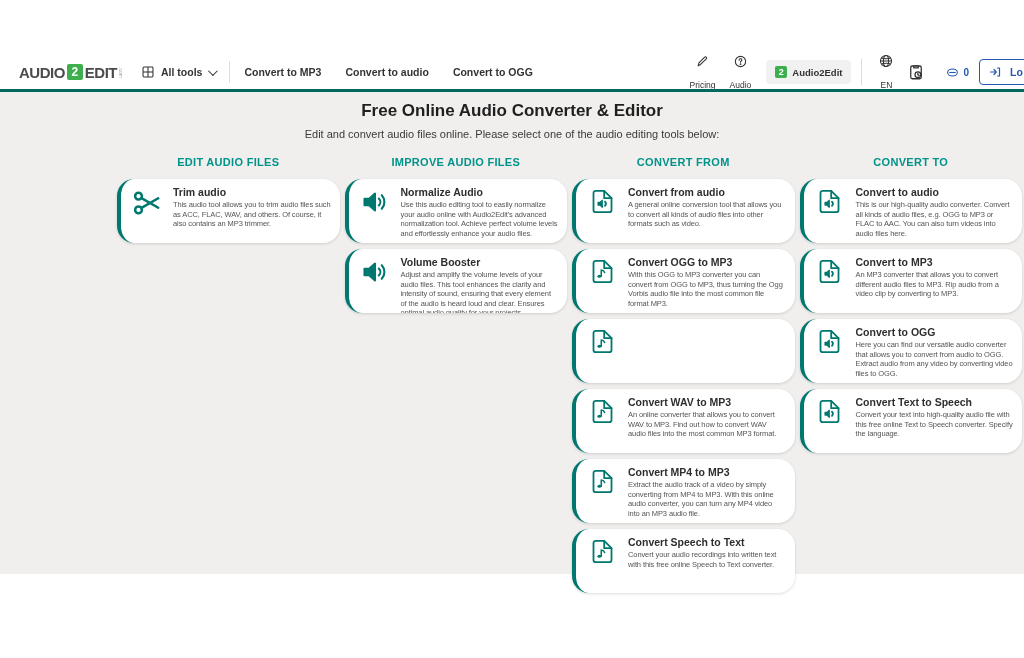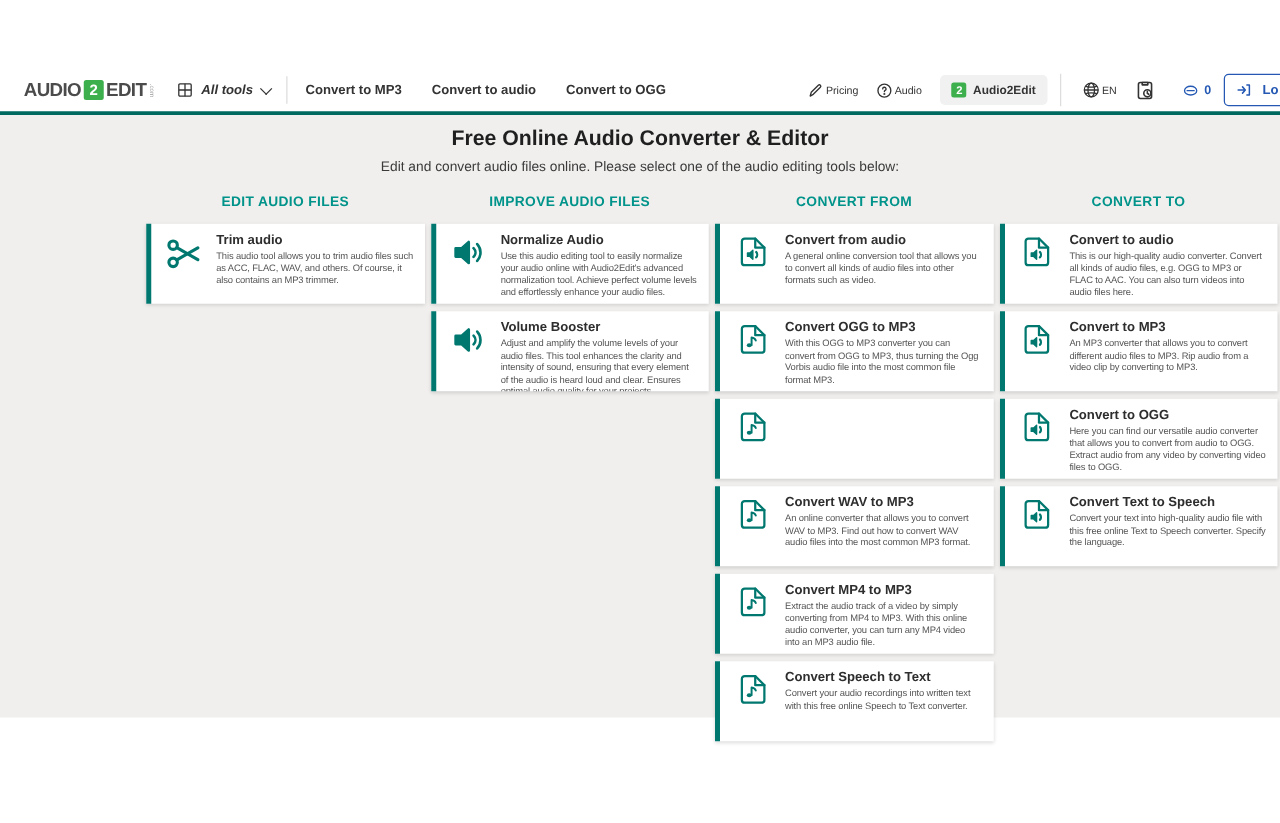--- a/index.html
+++ b/index.html
@@ -12,34 +12,34 @@
             display:flex; align-items:center; background:#fff; padding-left:6px; }
   .topbar-underline { position:absolute; top:89px; left:0; width:1024px; height:3px; background:#00695f; }
 
   .logo { display:flex; align-items:center; cursor:pointer; }
   .logo-part { font-size:15px; font-weight:800; color:#4b4b4b; letter-spacing:-0.5px; }
   .logo-box { width:16px; height:16px; background:#3daf4c; border-radius:2px; margin:0 2px;
               display:flex; align-items:center; justify-content:center;
               color:#fff; font-size:12px; font-weight:800; }
   .logo-suffix { font-size:5px; color:#999; writing-mode:vertical-rl; margin-left:1px; line-height:1; }
 
-  .alltools { display:flex; align-items:center; gap:6px; margin-left:18px; cursor:pointer;font-style:italic; }
+  .alltools { display:flex; align-items:center; gap:6px; margin-left:18px; cursor:pointer; }
   .alltools-label { font-size:10.5px; font-weight:700; color:#333; }
   .chev { width:7px; height:7px; border-right:1.6px solid #333; border-bottom:1.6px solid #333;
           transform:rotate(45deg) translateY(-2px); }
 
   .vdiv { width:1px; height:22px; background:#ddd; margin:0 14px; }
   .vdiv2 { width:1px; height:26px; background:#ddd; margin:0 10px; }
 
   .navlinks { display:flex; align-items:center; gap:24px; }
   .navlink { font-size:10.5px; font-weight:700; color:#333; cursor:pointer; white-space:nowrap; }
 
   .tb-spacer { flex:1; }
 
-  .stackbtn { display:flex; align-items:center; gap:2px;
+  .stackbtn { display:flex; flex-direction:column; align-items:center; gap:12px;
               margin:0 7px; cursor:pointer; }
   .stackbtn .lbl { font-size:8.5px; color:#333; }
 
   .pillbtn { display:flex; align-items:center; gap:5px; background:#f1f1f1; border-radius:4px;
              padding:6px 9px; margin-left:8px; cursor:pointer; }
   .pill-logo { width:12px; height:12px; background:#3daf4c; border-radius:2px; display:flex;
                align-items:center; justify-content:center; color:#fff; font-size:9px; font-weight:800; }
   .pill-label { font-size:9.5px; font-weight:700; color:#333; }
 
   .credits { display:flex; align-items:center; gap:4px; margin:0 10px 0 14px; cursor:pointer; }
@@ -52,21 +52,21 @@
   
   .content { position:absolute; top:92px; left:0; width:1024px; height:482px; background:#f0efee; }
   .hero-title { text-align:center; padding-top:9px; font-size:17px; font-weight:700; color:#1f1f1f; }
   .hero-sub { text-align:center; margin-top:7px; font-size:11px; color:#3a3a3a; }
 
   .columns { display:flex; gap:5px; padding:16px 2px 0 93px; align-items:flex-start;margin-left:24px; }
   .col { flex:1; min-width:0; }
   .col-header { text-align:center; font-size:11px; font-weight:700; letter-spacing:0.3px;
                 color:#00938a; margin-bottom:11px; white-space:nowrap; }
 
-  .card { background:#fff; border-left:4px solid #00786f; border-radius:0;
+  .card { background:#fff; border-left:4px solid #00786f; border-radius:17px;
           box-shadow:0 1px 3px rgba(0,0,0,0.14); height:64px; margin-bottom:6px;
           display:flex; overflow:hidden; cursor:pointer; }
   .card-icon { flex:none; width:52px; display:flex; justify-content:center; padding-top:9px; }
   .card-body { flex:1; padding:7px 9px 3px 0; min-width:0; }
   .card-title { font-size:10.5px; font-weight:700; color:#2e2e2e; margin-bottom:2px; }
   .card-desc { font-size:7.5px; line-height:9.6px; color:#555; letter-spacing:-0.1px; }
 
   svg { display:block; }
 </style>
 </head>

